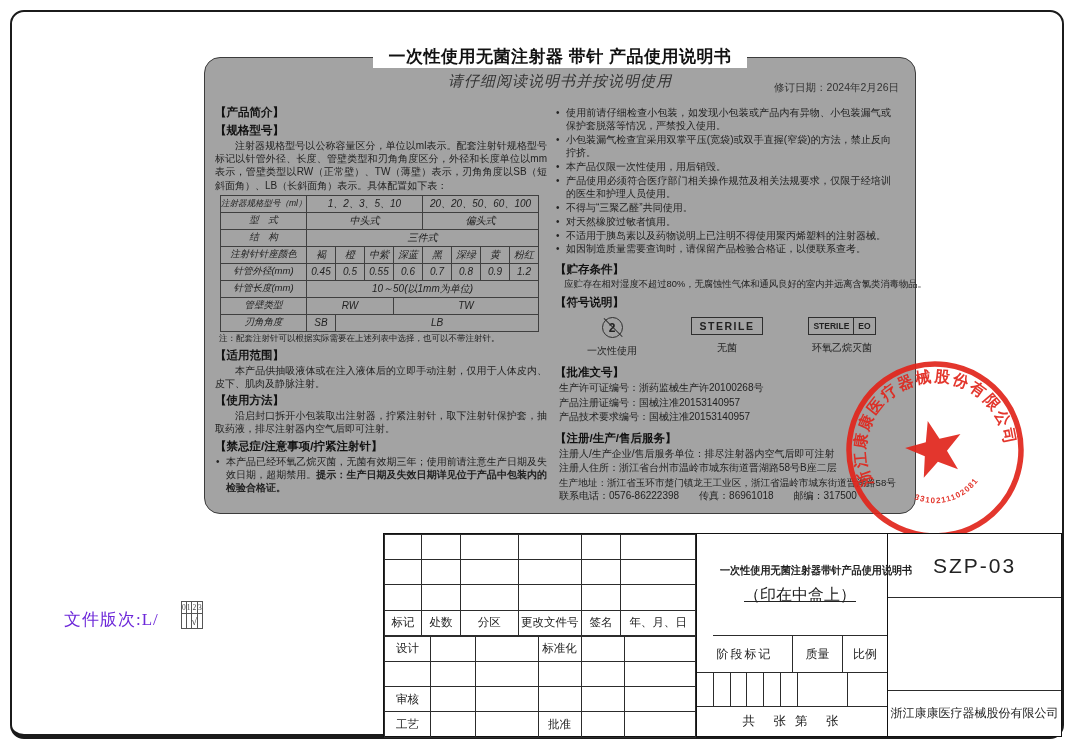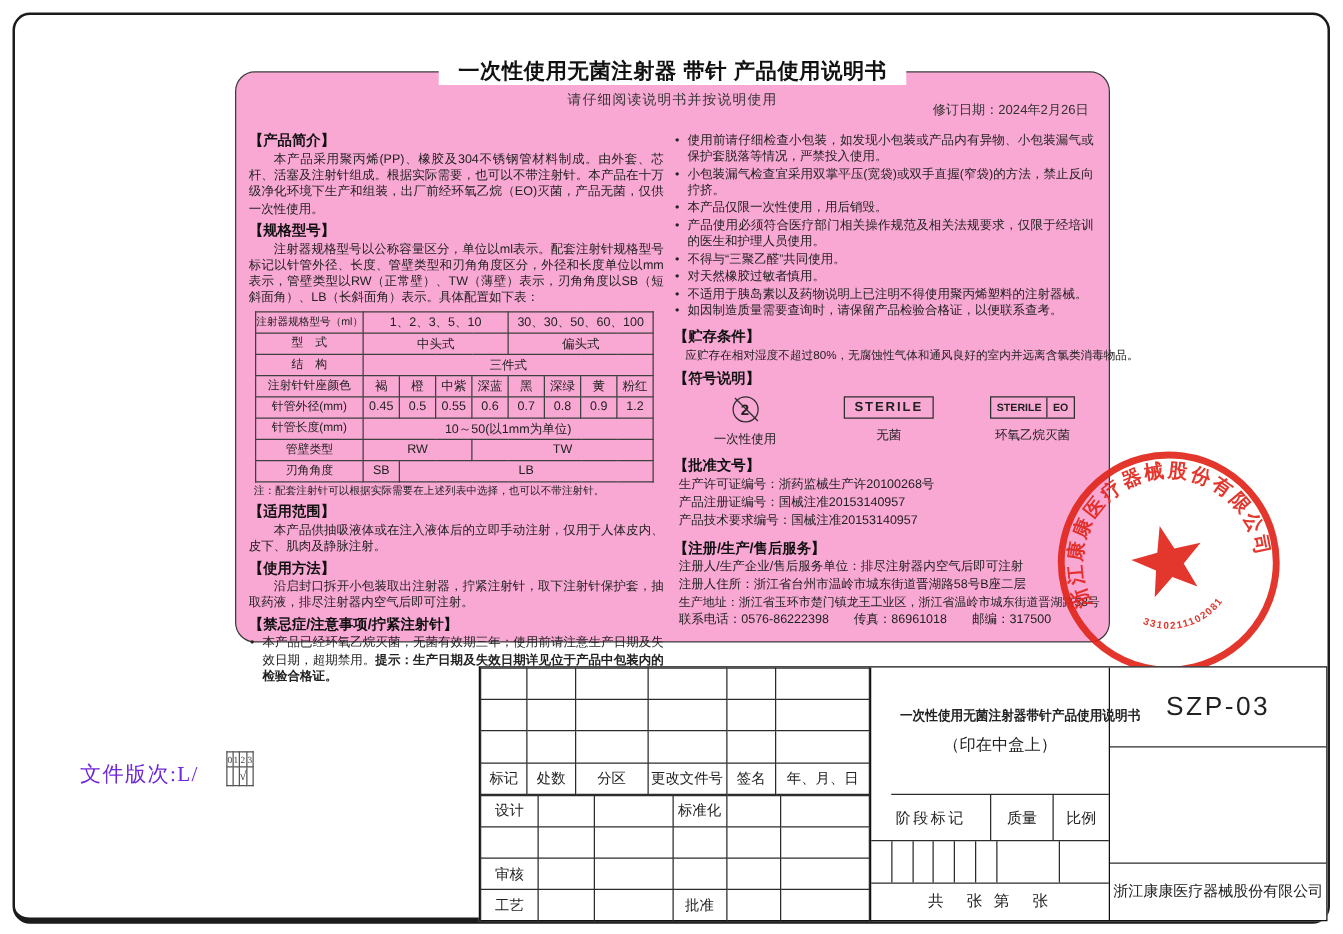--- a/index.html
+++ b/index.html
@@ -2,41 +2,41 @@
 <html><head>
 <meta charset="utf-8">
 <style>
   html,body{margin:0;padding:0;}
   body{width:1074px;height:747px;background:#fff;position:relative;overflow:hidden;
        font-family:"Liberation Sans",sans-serif;color:#222;}
   
   .frame{position:absolute;left:10px;top:10px;width:1050px;height:722px;
          border:2px solid #1b1b1b;border-bottom-width:5px;border-radius:14px;background:#fff;}
   
-  .panel{position:absolute;left:188px;top:57px;width:698px;height:455px;
-         border:1.5px solid #3c3c3c;border-radius:16px;background:#f9a8d4;}
+  .panel{position:absolute;left:204px;top:57px;width:698px;height:455px;
+         border:1.5px solid #3c3c3c;border-radius:16px;background:#a3a3a3;padding-left:12px;}
   .panel-title{position:absolute;left:0;right:0;top:-13px;text-align:center;}
   .panel-title span{display:inline-block;background:#fff;padding:0 16px;
                     font-size:17px;font-weight:bold;letter-spacing:.5px;color:#111;}
   .panel-sub{position:absolute;left:0;right:0;top:14px;text-align:center;
-             font-size:11px;letter-spacing:1px;color:#333;}
+             font-size:15px;letter-spacing:1px;color:#333;font-style:italic;}
   .rev-date{position:absolute;right:16px;top:23px;font-size:10.5px;color:#333;}
   .cols{position:absolute;left:0;top:40px;right:0;bottom:0;}
   .col-l{position:absolute;left:10px;top:4px;width:332px;}
   .col-r{position:absolute;left:350px;top:8px;width:336px;}
   h4{margin:3px 0 1px 0;font-size:11.5px;font-weight:bold;color:#111;}
   p.body{margin:0 0 1px 0;font-size:10px;line-height:1.32;text-align:justify;text-indent:2em;color:#222;}
   .lines div{font-size:10px;line-height:1.45;padding-left:4px;white-space:nowrap;}
   .bullet{position:relative;padding-left:11px;font-size:10px;line-height:1.33;text-align:justify;margin-bottom:.5px;}
   .bullet::before{content:"•";position:absolute;left:1px;top:0;font-size:10px;}
   .bold{font-weight:bold;}
   .nowrap{white-space:nowrap;}
   .sm-note{font-size:8.5px;margin:1px 0 1px 4px;color:#222;}
   
-  table.spec{border-collapse:collapse;table-layout:fixed;width:318px;margin:3px 16px 1px 5px;}
+  table.spec{border-collapse:collapse;table-layout:fixed;width:318px;margin:3px 16px 1px 5px;font-style:italic;}
   table.spec td{border:1px solid #3f3f3f;text-align:center;font-size:10px;height:16px;padding:0;color:#222;}
   table.spec td.lbl{font-size:9.5px;white-space:nowrap;}
   table.spec td.xs{font-size:8.5px;}
   col.c-lbl{width:86px;} col.c-d{width:29px;}
   
   .sym-row{display:flex;justify-content:space-between;padding:6px 14px 0 22px;}
   .sym{display:flex;flex-direction:column;align-items:center;min-width:70px;}
   .sym-label{font-size:10px;margin-top:6px;color:#222;}
   .circ2{width:19px;height:19px;border:1.5px solid #2e2e2e;border-radius:50%;position:relative;
          display:flex;align-items:center;justify-content:center;font-size:12px;font-weight:bold;}
@@ -61,21 +61,21 @@
       display:flex;background:#fff;font-family:"Liberation Serif",serif;}
   .tb-left{width:312px;}
   .tbl{border-collapse:collapse;table-layout:fixed;width:100%;}
   .tbl td{border:1px solid #2c2c2c;text-align:center;font-size:11.5px;padding:0;color:#222;}
   .tbl-top td{height:24.2px;} .tbl-bot td{height:24.2px;}
   .tb-mid{width:190px;border-left:1.5px solid #111;display:flex;flex-direction:column;}
   .tb-doc-title{height:101px;border-bottom:1px solid #2c2c2c;display:flex;flex-direction:column;
                 justify-content:center;text-align:center;gap:7px;margin-left:16px;}
   .tb-doc-title .t1{font-family:"Liberation Sans",sans-serif;font-size:11px;font-weight:bold;
                     transform:scaleX(.92);white-space:nowrap;}
-  .tb-doc-title .t2{font-size:13px;}
+  .tb-doc-title .t2{font-size:16px;text-decoration:underline;}
   .tb-stage{height:36px;display:flex;border-bottom:1px solid #2c2c2c;}
   .tb-stage div{display:flex;align-items:center;justify-content:center;font-size:12px;}
   .tb-stage .c1{width:95px;border-right:1px solid #2c2c2c;letter-spacing:2px;}
   .tb-stage .c2{width:49px;border-right:1px solid #2c2c2c;}
   .tb-stage .c3{flex:1;}
   .tb-small{height:33px;display:flex;border-bottom:1px solid #2c2c2c;}
   .tb-small .s{width:15.8px;border-right:1px solid #2c2c2c;}
   .tb-small .q{width:49px;border-right:1px solid #2c2c2c;}
   .tb-small .b{flex:1;}
   .tb-sheets{flex:1;display:flex;align-items:center;justify-content:center;
@@ -94,42 +94,41 @@
 
 <div class="panel">
   <div class="panel-title"><span>一次性使用无菌注射器 带针 产品使用说明书</span></div>
   <div class="panel-sub">请仔细阅读说明书并按说明使用</div>
   <div class="rev-date">修订日期：2024年2月26日</div>
 
   <div class="cols">
 
     <div class="col-l">
       <h4>【产品简介】</h4>
-      <p class="body">本产品采用聚丙烯(PP)、橡胶及304不锈钢管材料制成。由外套、芯杆、活塞及注射针组成。根据实际需要，也可以不带注射针。本产品在十万级净化环境下生产和组装，出厂前经环氧乙烷（EO)灭菌，产品无菌，仅供一次性使用。</p>
 
       <h4>【规格型号】</h4>
       <p class="body">注射器规格型号以公称容量区分，单位以ml表示。配套注射针规格型号标记以针管外径、长度、管壁类型和刃角角度区分，外径和长度单位以mm表示，管壁类型以RW（正常壁）、TW（薄壁）表示，刃角角度以SB（短斜面角）、LB（长斜面角）表示。具体配置如下表：</p>
 
       <table class="spec">
         <colgroup>
             <col class="c-lbl">
             <col class="c-d">
             <col class="c-d">
             <col class="c-d">
             <col class="c-d">
             <col class="c-d">
             <col class="c-d">
             <col class="c-d">
             <col class="c-d">
           </colgroup>
         <tbody>
             <tr>
           <td class="lbl xs">注射器规格型号（ml）</td>
           <td colspan="4">1、2、3、5、10</td>
-          <td colspan="4">30、30、50、60、100</td>
+          <td colspan="4">20、20、50、60、100</td>
         </tr>
         <tr>
           <td class="lbl">型　式</td>
           <td colspan="4">中头式</td>
           <td colspan="4">偏头式</td>
         </tr>
         <tr>
           <td class="lbl">结　构</td>
           <td colspan="8">三件式</td>
         </tr>

